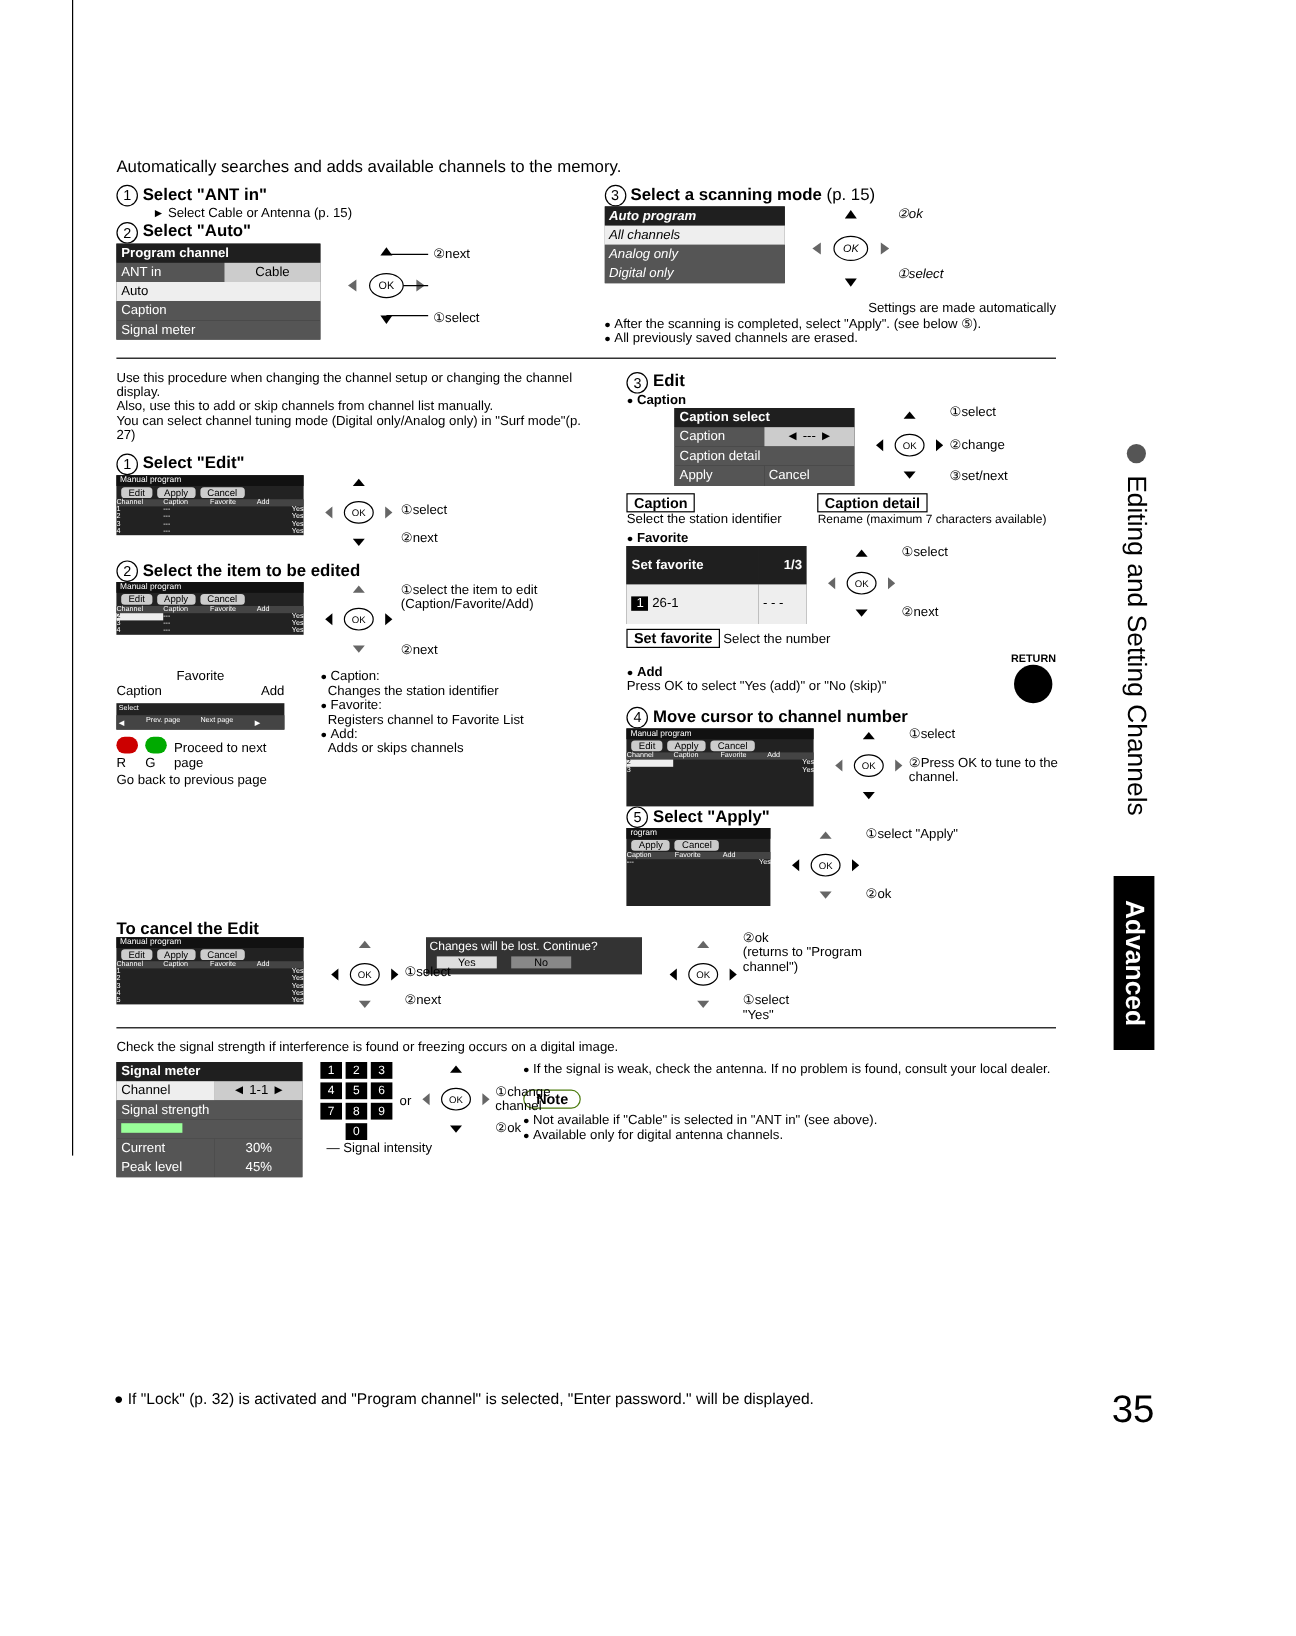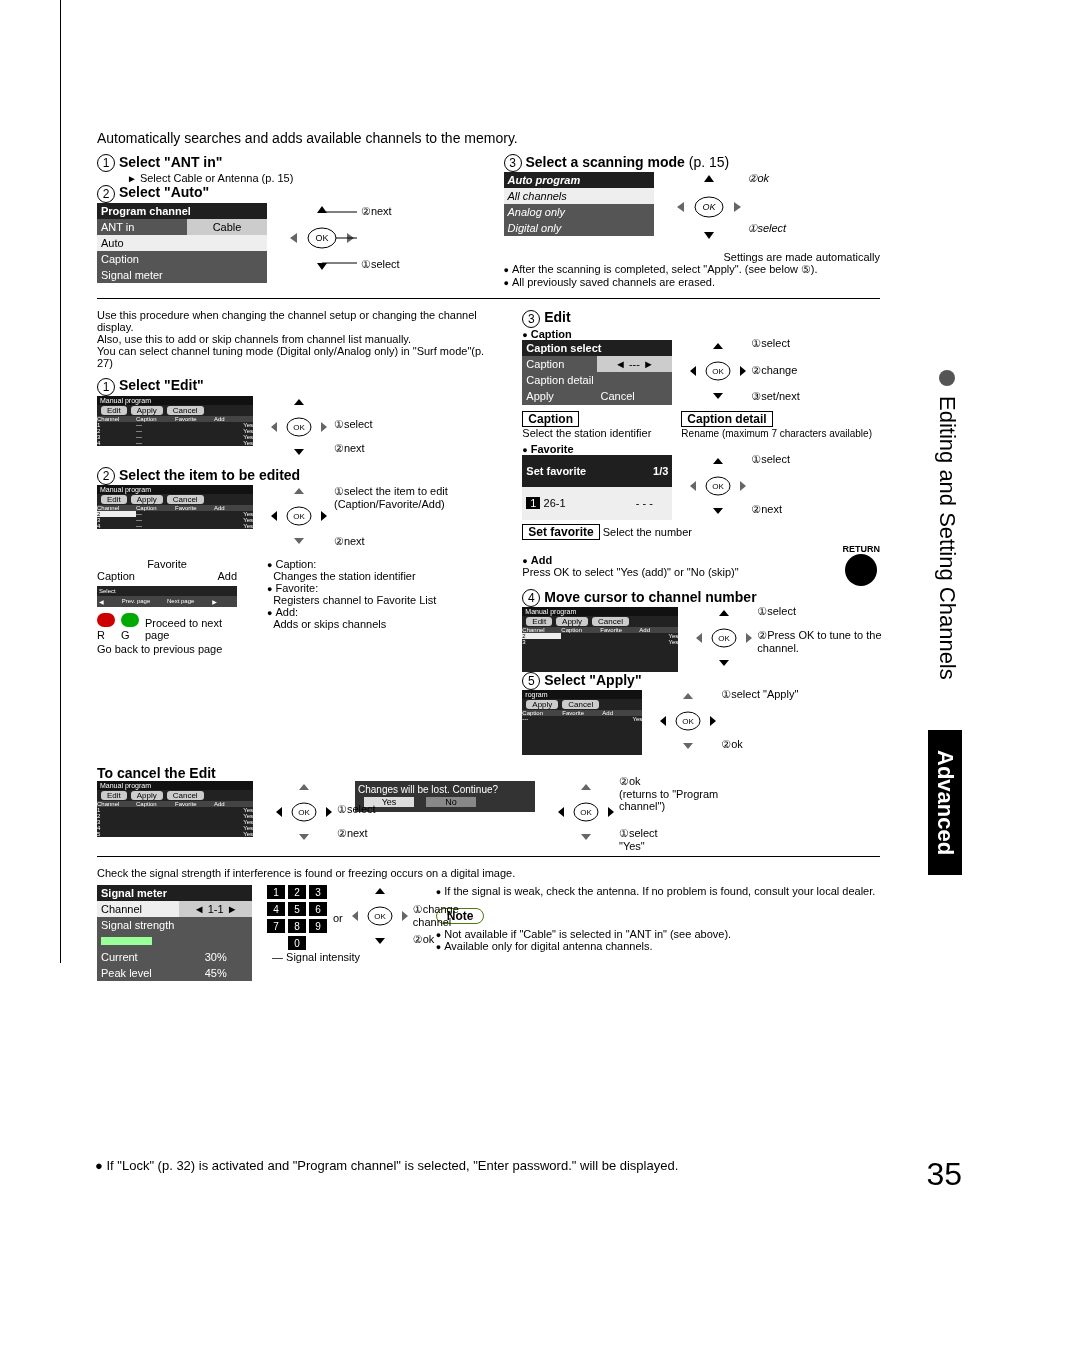--- a/index.html
+++ b/index.html
@@ -308,21 +308,21 @@
           <div class="bullet-rnd"><span>Caption:</span><br>&nbsp;&nbsp;<span>Changes the station identifier</span></div>
           <div class="bullet-rnd"><span>Favorite:</span><br>&nbsp;&nbsp;<span>Registers channel to Favorite List</span></div>
           <div class="bullet-rnd"><span>Add:</span><br>&nbsp;&nbsp;<span>Adds or skips channels</span></div>
         </div>
       </div>
     </div>
 
     <div class="col" style="flex:0.95;">
       <div><span class="circ">3</span> <span class="bold">Edit</span></div>
       <div class="bold small bullet-rnd">Caption</div>
-      <div style="display:flex; gap:15px;">
+      <div style="display:flex; gap:15px;margin-left:40px;">
         <table class="menu-box" style="width:150px;">
           <tbody>
               <tr class="menu-title">
                 <td colspan="2">Caption select</td>
               </tr>
           <tr class="menu-grey">
                 <td>Caption</td>
                 <td class="menu-light-cell">◄ <span>---</span> ►</td>
               </tr>
           <tr class="menu-grey">

